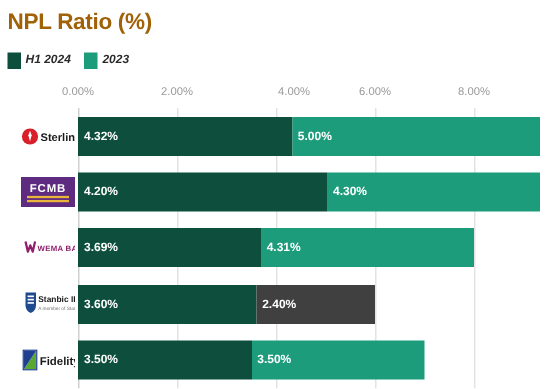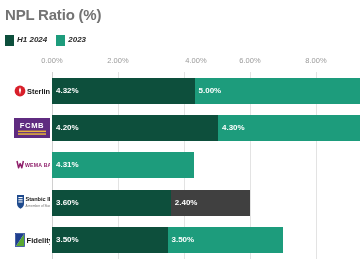--- a/index.html
+++ b/index.html
@@ -19,21 +19,21 @@
     background: #ffffff;
   }
 
   
   #chart-title {
     position: absolute;
     left: 5px;
     top: 6px;
     font-size: 15px;
     font-weight: bold;
-    color: #737373;
+    color: #a16207;
     letter-spacing: -0.2px;
     white-space: nowrap;
   }
 
   
   #legend {
     position: absolute;
     left: 5px;
     top: 34px;
     display: flex;
@@ -232,20 +232,23 @@
           </div>
         </div>
         <div class="bar-row" style="top: 74.8px;">
           <div class="row-logo">
             <svg width="36" height="14" viewBox="0 0 36 14">
       <path d="M3 3 L4.6 9.8 L6.2 5.6 L7.8 9.8 L9.4 3" stroke="#8f1f6b" stroke-width="1.5" fill="none" stroke-linejoin="round"></path>
       <text x="11" y="9.4" font-family="Liberation Sans, sans-serif" font-size="5.2" font-weight="bold" fill="#8f1f6b" letter-spacing="0.2">WEMA BANK</text>
     </svg>
           </div>
           <div class="bar-track">
+            <div class="seg" style="width: 121.77px; background: rgb(13, 79, 60);">
+              <span class="seg-label">3.69%</span>
+            </div>
             <div class="seg" style="width: 142.23px; background: rgb(29, 156, 124);">
               <span class="seg-label">4.31%</span>
             </div>
           </div>
         </div>
         <div class="bar-row" style="top: 112.2px;">
           <div class="row-logo">
             <svg width="36" height="20" viewBox="0 0 36 20">
       <path d="M3 2 h7 v8.5 q0 3.6 -3.5 5.2 Q3 14.1 3 10.5 Z" fill="#1f4b8e"></path>
       <rect x="4.4" y="4" width="4.2" height="1.1" fill="#ffffff"></rect>

